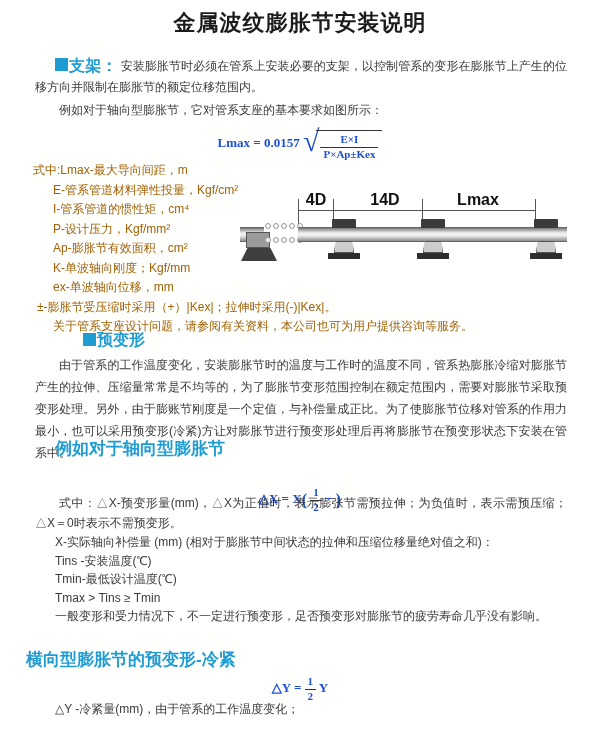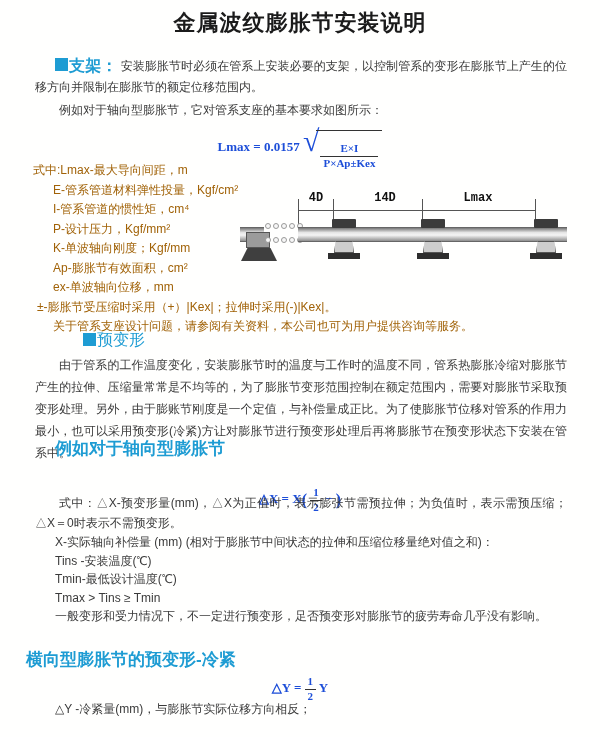--- a/index.html
+++ b/index.html
@@ -21,61 +21,61 @@
   #p-support { top:55px; left:35px; width:532px; text-indent:20px; }
   #p-example { top:100px; left:35px; width:532px; text-indent:2em; }
 
   .formula {
     position:absolute; left:0; right:0; text-align:center;
     font-family:"Liberation Serif", serif; font-weight:bold; font-size:13px; color:#1d4ed8;
   }
   #formula-lmax { top:126px; }
   .sqrt { display:inline-flex; align-items:flex-start; vertical-align:middle; }
   .radical { font-size:30px; line-height:30px; font-weight:normal; margin-right:-3px; }
-  .sqrt-content { border-top:1.5px solid #333; padding:11px 4px 0 4px; margin-top:4px; }
+  .sqrt-content { border-top:1.5px solid #333; padding:2px 4px 0 4px; margin-top:4px; }
   .frac { display:inline-block; vertical-align:middle; text-align:center; font-size:11px; line-height:1.25; }
   .frac .fn { display:block; border-bottom:1px solid #333; padding:0 3px; }
   .frac .fd { display:block; padding:0 3px; }
   .frac-it { font-style:italic; }
   .paren { font-size:16px; vertical-align:middle; }
 
   .defs { position:absolute; top:161px; left:33px; font-size:12px; color:#a16207; }
   .defs div { line-height:19.5px; white-space:nowrap; }
   .ind { padding-left:20px; }
   .ind-s { padding-left:4px; }
 
   
   .diagram { position:absolute; left:240px; top:192px; width:335px; height:80px; }
   .dim-line { position:absolute; left:58px; top:18px; width:237px; height:0; border-top:1px solid #555; }
   .tick { position:absolute; top:7px; height:29px; width:0; border-left:1px solid #555; }
   .t1{left:58px;} .t2{left:93px;} .t3{left:182px;} .t4{left:295px;}
   .dim-label {
     position:absolute; top:-1px; transform:translateX(-50%);
-    font-family:Liberation Mono, monospace; font-weight:bold; font-size:12px; color:#111;
+    font-family:Liberation Sans, sans-serif; font-weight:bold; font-size:16px; color:#111;
   }
   .l1{left:76px;} .l2{left:137px;margin-left:8px;} .l3{left:238px;}
   .pipe, .pipe-stub {
     position:absolute; top:35px; height:13px;
     background:linear-gradient(#777 0%, #e6e6e6 35%, #f4f4f4 55%, #8e8e8e 100%);
     border-top:1px solid #666; border-bottom:1px solid #666;
   }
   .pipe { left:58px; width:269px; }
   .pipe-stub { left:0; width:24px; }
   .bellows-row { position:absolute; left:25px; display:flex; gap:2px; }
   .br1 { top:31px; } .br2 { top:45px; }
   .dot { width:6px; height:6px; border-radius:50%; background:#f7f7f7; border:1px solid #9a9a9a; box-sizing:border-box; }
   .anchor-block { position:absolute; left:6px; top:40px; width:24px; height:16px; background:#9b9b9b; border:1px solid #555; box-sizing:border-box; }
   .anchor-base { position:absolute; left:1px; top:56px; width:36px; height:13px; background:#3f3f3f; clip-path:polygon(18% 0, 82% 0, 100% 100%, 0 100%); }
   .guide { position:absolute; top:0; width:24px; height:70px; }
   .g1{left:92px;} .g2{left:181px;} .g3{left:294px;}
   .cap { position:absolute; top:27px; left:0; width:24px; height:9px; background:#3b3b3b; border-radius:1px; }
   .stand { position:absolute; top:49px; left:2px; width:20px; height:12px; background:#cdcdcd; border:1px solid #555; box-sizing:border-box; clip-path:polygon(8% 0, 92% 0, 100% 100%, 0 100%); }
   .gbase { position:absolute; top:61px; left:-4px; width:32px; height:6px; background:#2e2e2e; }
 
-  .sec-head { position:absolute; font-size:16px; font-weight:normal; color:#1E9CD3;padding-left:48px; }
+  .sec-head { position:absolute; font-size:16px; font-weight:bold; color:#1E9CD3;padding-left:48px; }
   #sec-predeform { top:330px; left:35px; }
   #p-predeform { top:354px; left:35px; width:532px; text-indent:2em; line-height:22px; }
   .sub-head { position:absolute; font-size:17px; font-weight:bold; color:#1E9CD3; }
   #h-axial { top:437px; left:55px; }
   #formula-dx { top:478px;margin-top:8px; }
   #p-explain { top:493px; left:35px; width:532px; text-indent:2em; line-height:20px; }
   .items { position:absolute; top:533px; left:55px; font-size:12px; color:#3a3a3a; }
   .items div { line-height:18.5px; white-space:nowrap; }
   #h-lateral { top:648px; left:26px; }
   #formula-dy { top:675px; }
@@ -106,22 +106,22 @@
         </span>
       </span>
     </span>
   </div>
 
   <div class="defs">
     <div>式中:Lmax-最大导向间距，m</div>
     <div class="ind">E-管系管道材料弹性投量，Kgf/cm²</div>
     <div class="ind">I-管系管道的惯性矩，cm⁴</div>
     <div class="ind">P-设计压力，Kgf/mm²</div>
+    <div class="ind">Ap-膨胀节有效面积，cm²</div>
     <div class="ind">K-单波轴向刚度；Kgf/mm</div>
-    <div class="ind">Ap-膨胀节有效面积，cm²</div>
     <div class="ind">ex-单波轴向位移，mm</div>
     <div class="ind-s">±-膨胀节受压缩时采用（+）|Kex|；拉伸时采用(-)|Kex|。</div>
     <div class="ind">关于管系支座设计问题，请参阅有关资料，本公司也可为用户提供咨询等服务。</div>
   </div>
 
   <div class="diagram">
     <div class="dim-line"></div>
     <div class="tick t1"></div>
     <div class="tick t2"></div>
     <div class="tick t3"></div>
@@ -200,15 +200,15 @@
 
   <div class="formula" id="formula-dy">
     <span>△Y =</span>
     <span class="frac">
       <span class="fn">1</span>
       <span class="fd">2</span>
     </span>
     <span>Y</span>
   </div>
 
-  <div id="p-lateral-note">△Y -冷紧量(mm)，与膨胀节实际位移方向相反；</div>
+  <div id="p-lateral-note">△Y -冷紧量(mm)，由于管系的工作温度变化；</div>
 
 </div>
 
 </body></html>

